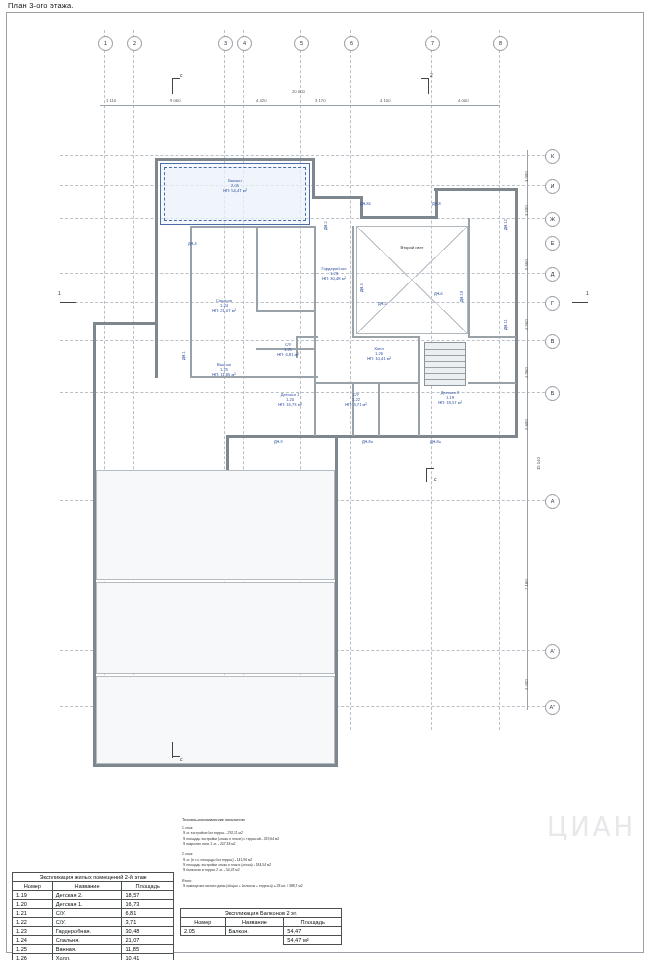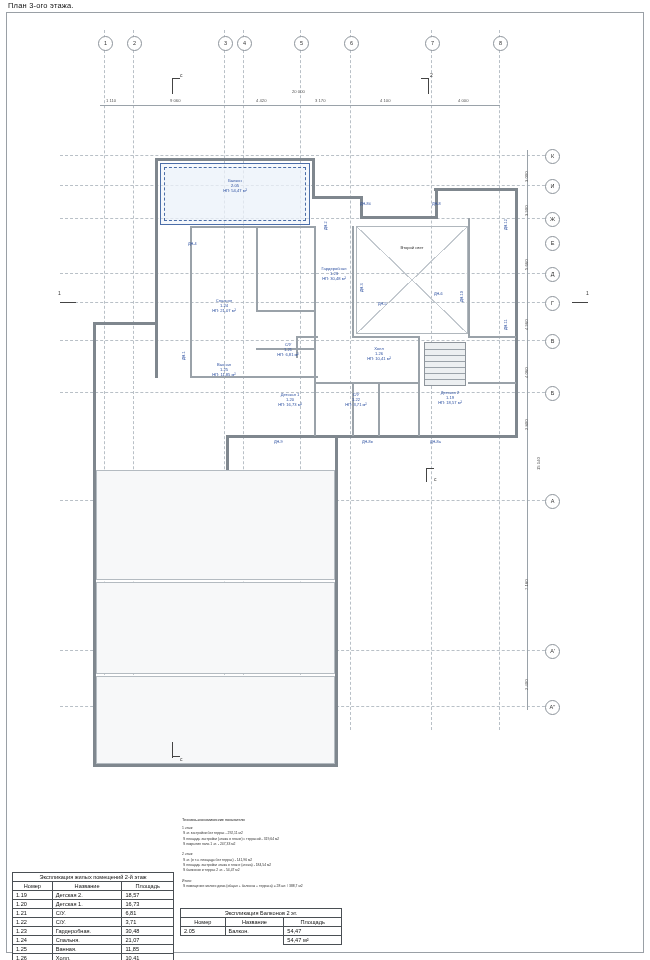--- a/index.html
+++ b/index.html
@@ -289,20 +289,21 @@
  S покрытия пола 1 эт. - 247,33 м2
 
 2 этаж:
  S эт. (в т.ч. площадь без террас) - 141,96 м2
  S площадь застройки этажа в плане (этажа) - 184,54 м2
  S балконов и террас 2 эт. - 54,47 м2
 
 Итого:
  S помещения жилого дома (общая + балконы + терраса) = 28 шт. / 388,7 м2</div>
 
+  <div class="wm">ЦИАН</div>
 
   <div class="tbl-wrap" style="left:12px;top:872px;">
     <table class="exp" style="left:0;top:0;position:relative;width:162px;">
       <tbody>
           <tr>
         <td colspan="3" style="text-align:center;">Экспликация жилых помещений 2-й этаж</td>
       </tr>
       <tr>
         <th>Номер</th>
         <th>Название</th>

